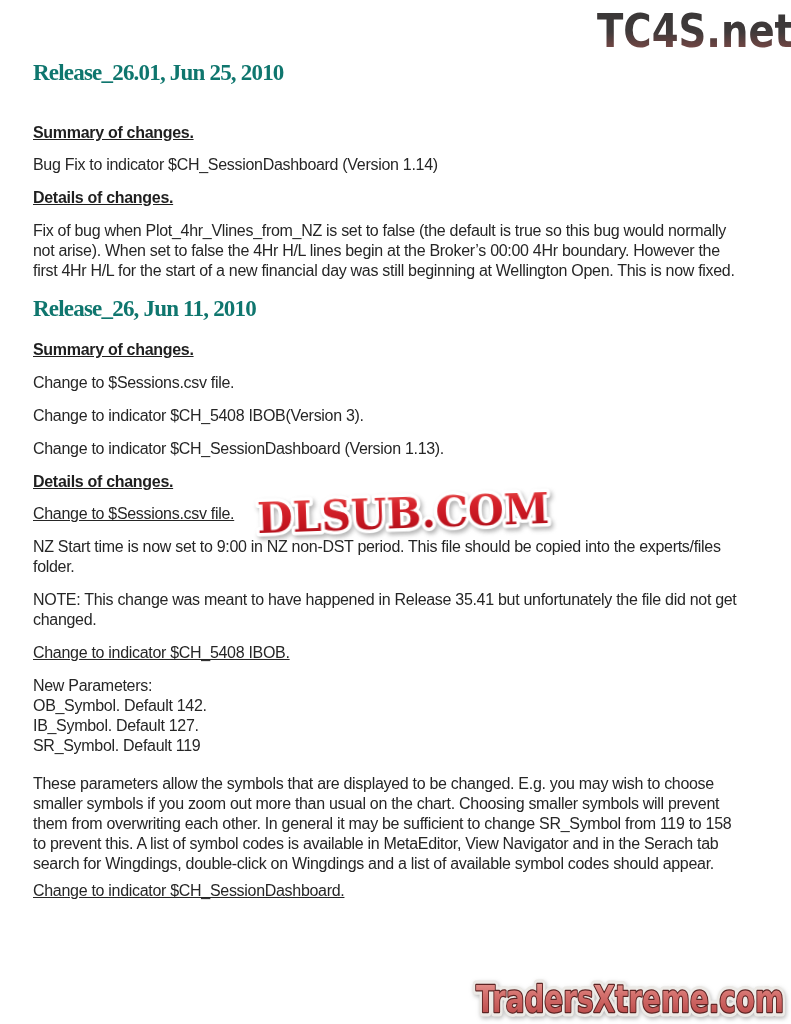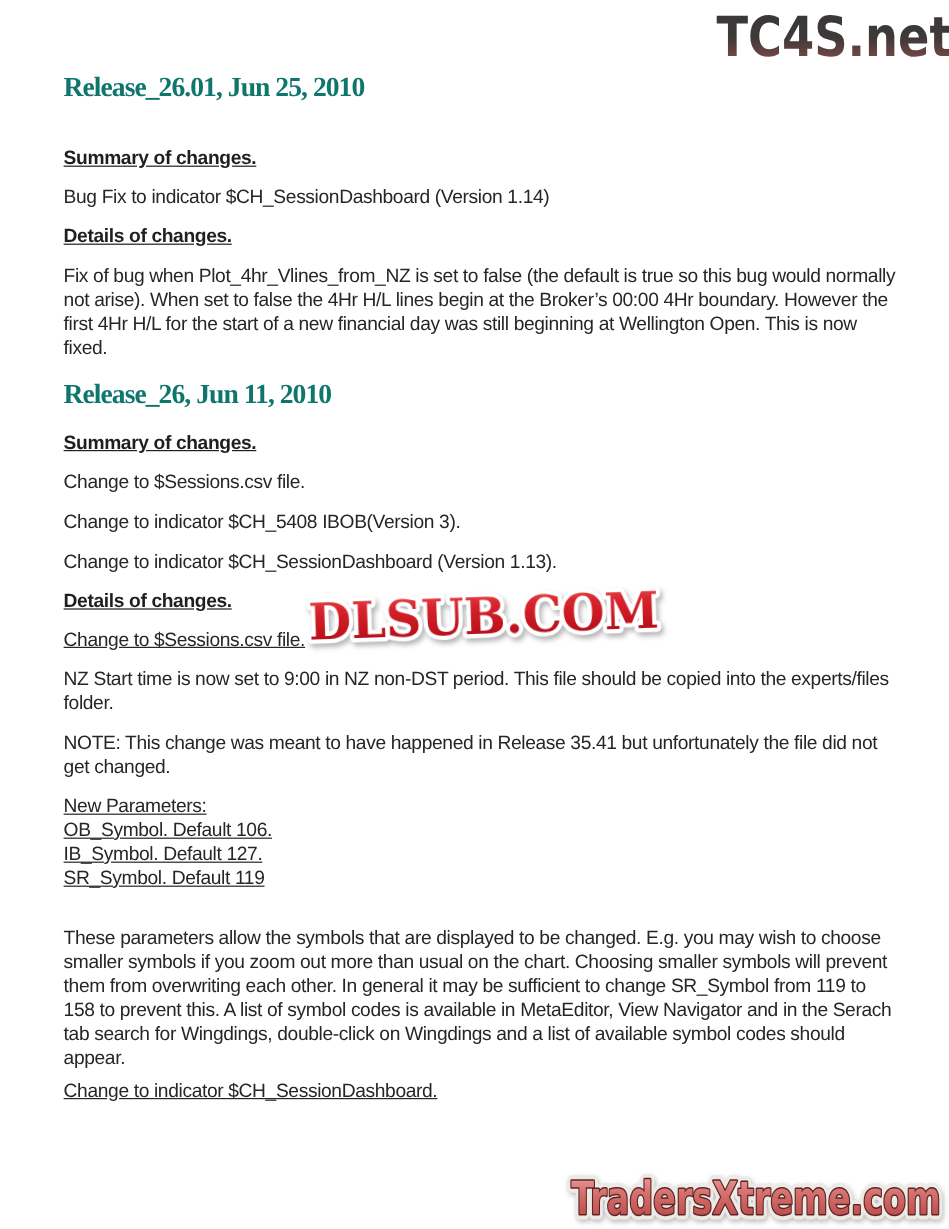--- a/index.html
+++ b/index.html
@@ -1,31 +1,31 @@
 <!DOCTYPE html>
 <html><head>
 <meta charset="utf-8">
 <style>
   html,body{margin:0;padding:0;}
   body{
     width:791px;height:1024px;background:#ffffff;position:relative;overflow:hidden;
     font-family:"Liberation Sans","DejaVu Sans",sans-serif;color:#262626;
   }
-  .page{position:absolute;inset:0;padding:58px 44px 0 53px;box-sizing:border-box;}
+  .page{position:absolute;inset:0;padding:58px 44px 0 33px;box-sizing:border-box;}
   p{font-size:16px;line-height:20px;letter-spacing:-0.3px;margin:0 0 13px 0;}
   h1{
     font-family:"Liberation Serif","DejaVu Serif",serif;font-weight:bold;color:#0f766e;
     font-size:23px;line-height:30px;letter-spacing:-0.8px;margin:0 0 35px 0;
   }
   h1.second{margin-bottom:16px;}
   .subhead{font-weight:bold;text-decoration:underline;color:#1f1f1f;}
   .ulined{text-decoration:underline;}
   .mb12{margin-bottom:12px;}
   .mb14{margin-bottom:14px;}
-  .mb20{margin-bottom:30px;text-decoration:underline;}
+  .mb20{margin-bottom:18px;}
   .mb7{margin-bottom:7px;}
   .wm-tc4s{position:absolute;top:4px;right:-4px;}
   .wm-dlsub{position:absolute;left:248px;top:478px;}
   .wm-tx{position:absolute;left:470px;top:976px;}
   svg{display:block;overflow:visible;}
 </style>
 </head>
 <body>
 
 <div class="page">
@@ -62,24 +62,25 @@
   <p>Change to indicator $CH_SessionDashboard (Version 1.13).</p>
 
   <p class="subhead mb12">Details of changes.</p>
 
   <p class="ulined">Change to $Sessions.csv file.</p>
 
   <p>NZ Start time is now set to 9:00 in NZ non-DST period. This file should be copied into the experts/files folder.</p>
 
   <p>NOTE: This change was meant to have happened in Release 35.41 but unfortunately the file did not get changed.</p>
 
+  <p class="ulined">Change to indicator $CH_5408 IBOB.</p>
 
   <p class="mb20">
     <span style="display:block">New Parameters:</span>
-    <span style="display:block">OB_Symbol. Default 106.</span>
+    <span style="display:block">OB_Symbol. Default 142.</span>
     <span style="display:block">IB_Symbol. Default 127.</span>
     <span style="display:block">SR_Symbol. Default 119</span>
   </p>
 
   <p class="mb7">These parameters allow the symbols that are displayed to be changed. E.g. you may wish to choose smaller symbols if you zoom out more than usual on the chart. Choosing smaller symbols will prevent them from overwriting each other. In general it may be sufficient to change SR_Symbol from 119 to 158 to prevent this. A list of symbol codes is available in MetaEditor, View Navigator and in the Serach tab search for Wingdings, double-click on Wingdings and a list of available symbol codes should appear.</p>
 
   <p class="ulined">Change to indicator $CH_SessionDashboard.</p>
 
   <svg class="wm-dlsub" width="310" height="64" viewBox="0 0 310 64" xmlns="http://www.w3.org/2000/svg">
     <defs>

